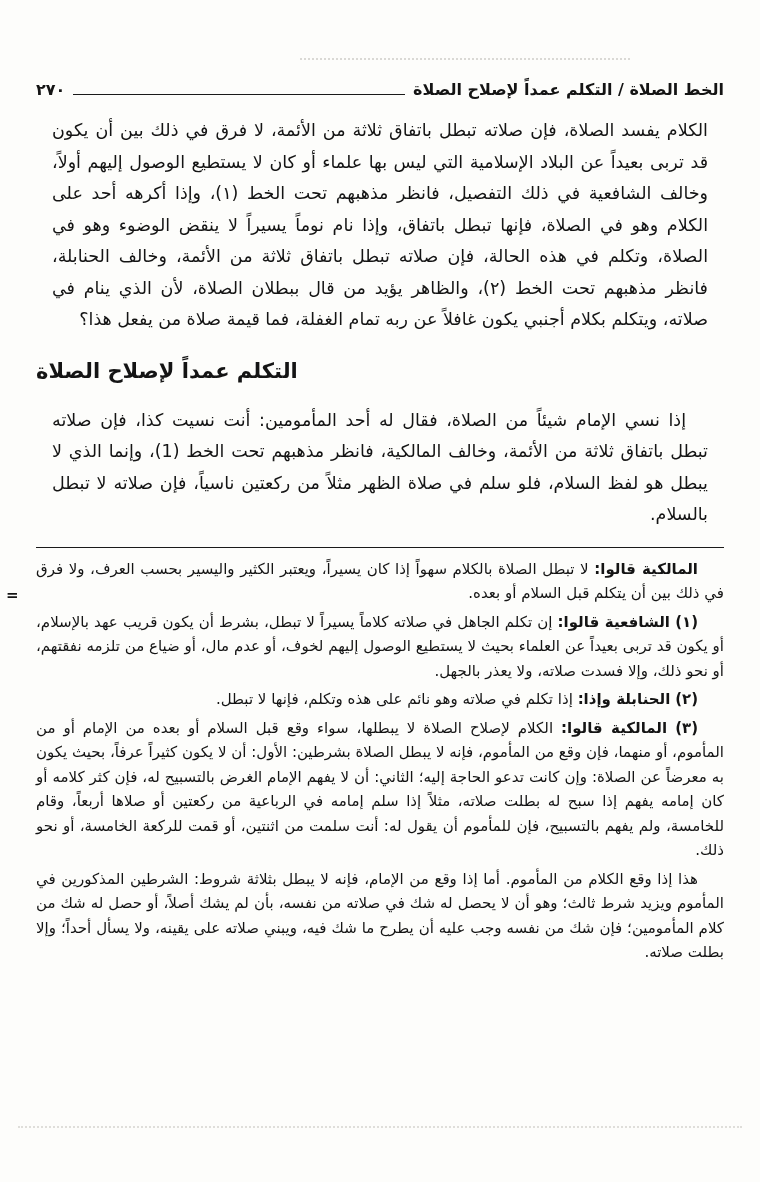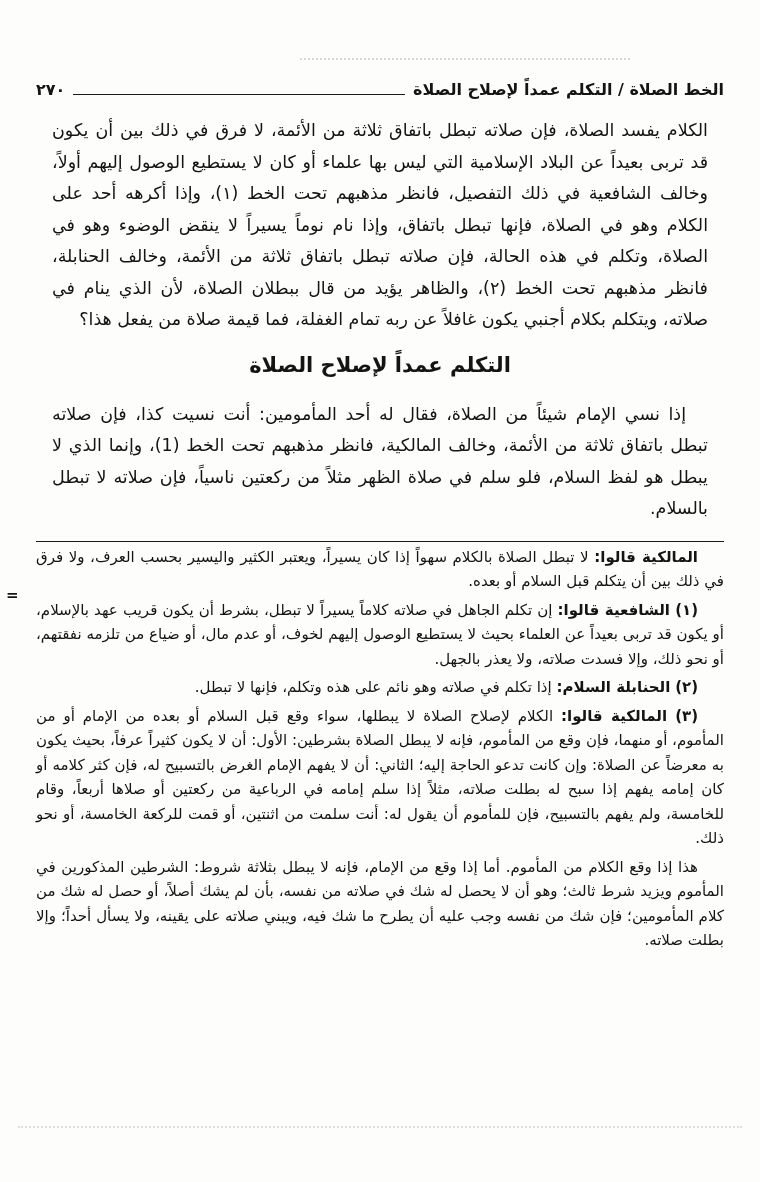--- a/index.html
+++ b/index.html
@@ -45,32 +45,32 @@
   .main-text {
     margin-top: 16px;
     font-size: 17.5px;
     line-height: 31.5px;
     text-align: justify;
   }
   .main-text p { margin: 16px; }
   .para-2 { text-indent: 22px; }
 
   .section-heading {
-    text-align: center;
+    text-align: left;
     font-weight: bold;
     font-size: 21px;
-    margin: 16px 0 20px 0;
+    margin: 22px 0 20px 0;
     line-height: 1.3;
   }
 
   
   .footnotes {
     margin-top: 13px;
     border-top: 1.2px solid #1a1a1a;
-    padding-top: 3px;
+    padding-top: 9px;
     font-size: 15px;
     line-height: 24.5px;
     text-align: justify;
   }
   .footnote {
     margin: 0 0 4px 0;
     text-indent: 26px;
   }
   .fn-marker, .fn-label { font-weight: bold; }
 
@@ -132,21 +132,21 @@
     </p>
 
     <p class="footnote">
       <span class="fn-marker">(١)</span>
       <b class="fn-label">الشافعية قالوا:</b>
       <span>إن تكلم الجاهل في صلاته كلاماً يسيراً لا تبطل، بشرط أن يكون قريب عهد بالإسلام، أو يكون قد تربى بعيداً عن العلماء بحيث لا يستطيع الوصول إليهم لخوف، أو عدم مال، أو ضياع من تلزمه نفقتهم، أو نحو ذلك، وإلا فسدت صلاته، ولا يعذر بالجهل.</span>
     </p>
 
     <p class="footnote">
       <span class="fn-marker">(٢)</span>
-      <b class="fn-label">الحنابلة السلام:</b>
+      <b class="fn-label">الحنابلة وإذا:</b>
       <span>إذا تكلم في صلاته وهو نائم على هذه وتكلم، فإنها لا تبطل.</span>
     </p>
 
     <p class="footnote">
       <span class="fn-marker">(٣)</span>
       <b class="fn-label">المالكية قالوا:</b>
       <span>الكلام لإصلاح الصلاة لا يبطلها، سواء وقع قبل السلام أو بعده من الإمام أو من المأموم، أو منهما، فإن وقع من المأموم، فإنه لا يبطل الصلاة بشرطين: الأول: أن لا يكون كثيراً عرفاً، بحيث يكون به معرضاً عن الصلاة: وإن كانت تدعو الحاجة إليه؛ الثاني: أن لا يفهم الإمام الغرض بالتسبيح له، فإن كثر كلامه أو كان إمامه يفهم إذا سبح له بطلت صلاته، مثلاً إذا سلم إمامه في الرباعية من ركعتين أو صلاها أربعاً، وقام للخامسة، ولم يفهم بالتسبيح، فإن للمأموم أن يقول له: أنت سلمت من اثنتين، أو قمت للركعة الخامسة، أو نحو ذلك.</span>
     </p>
 
     <p class="footnote">

